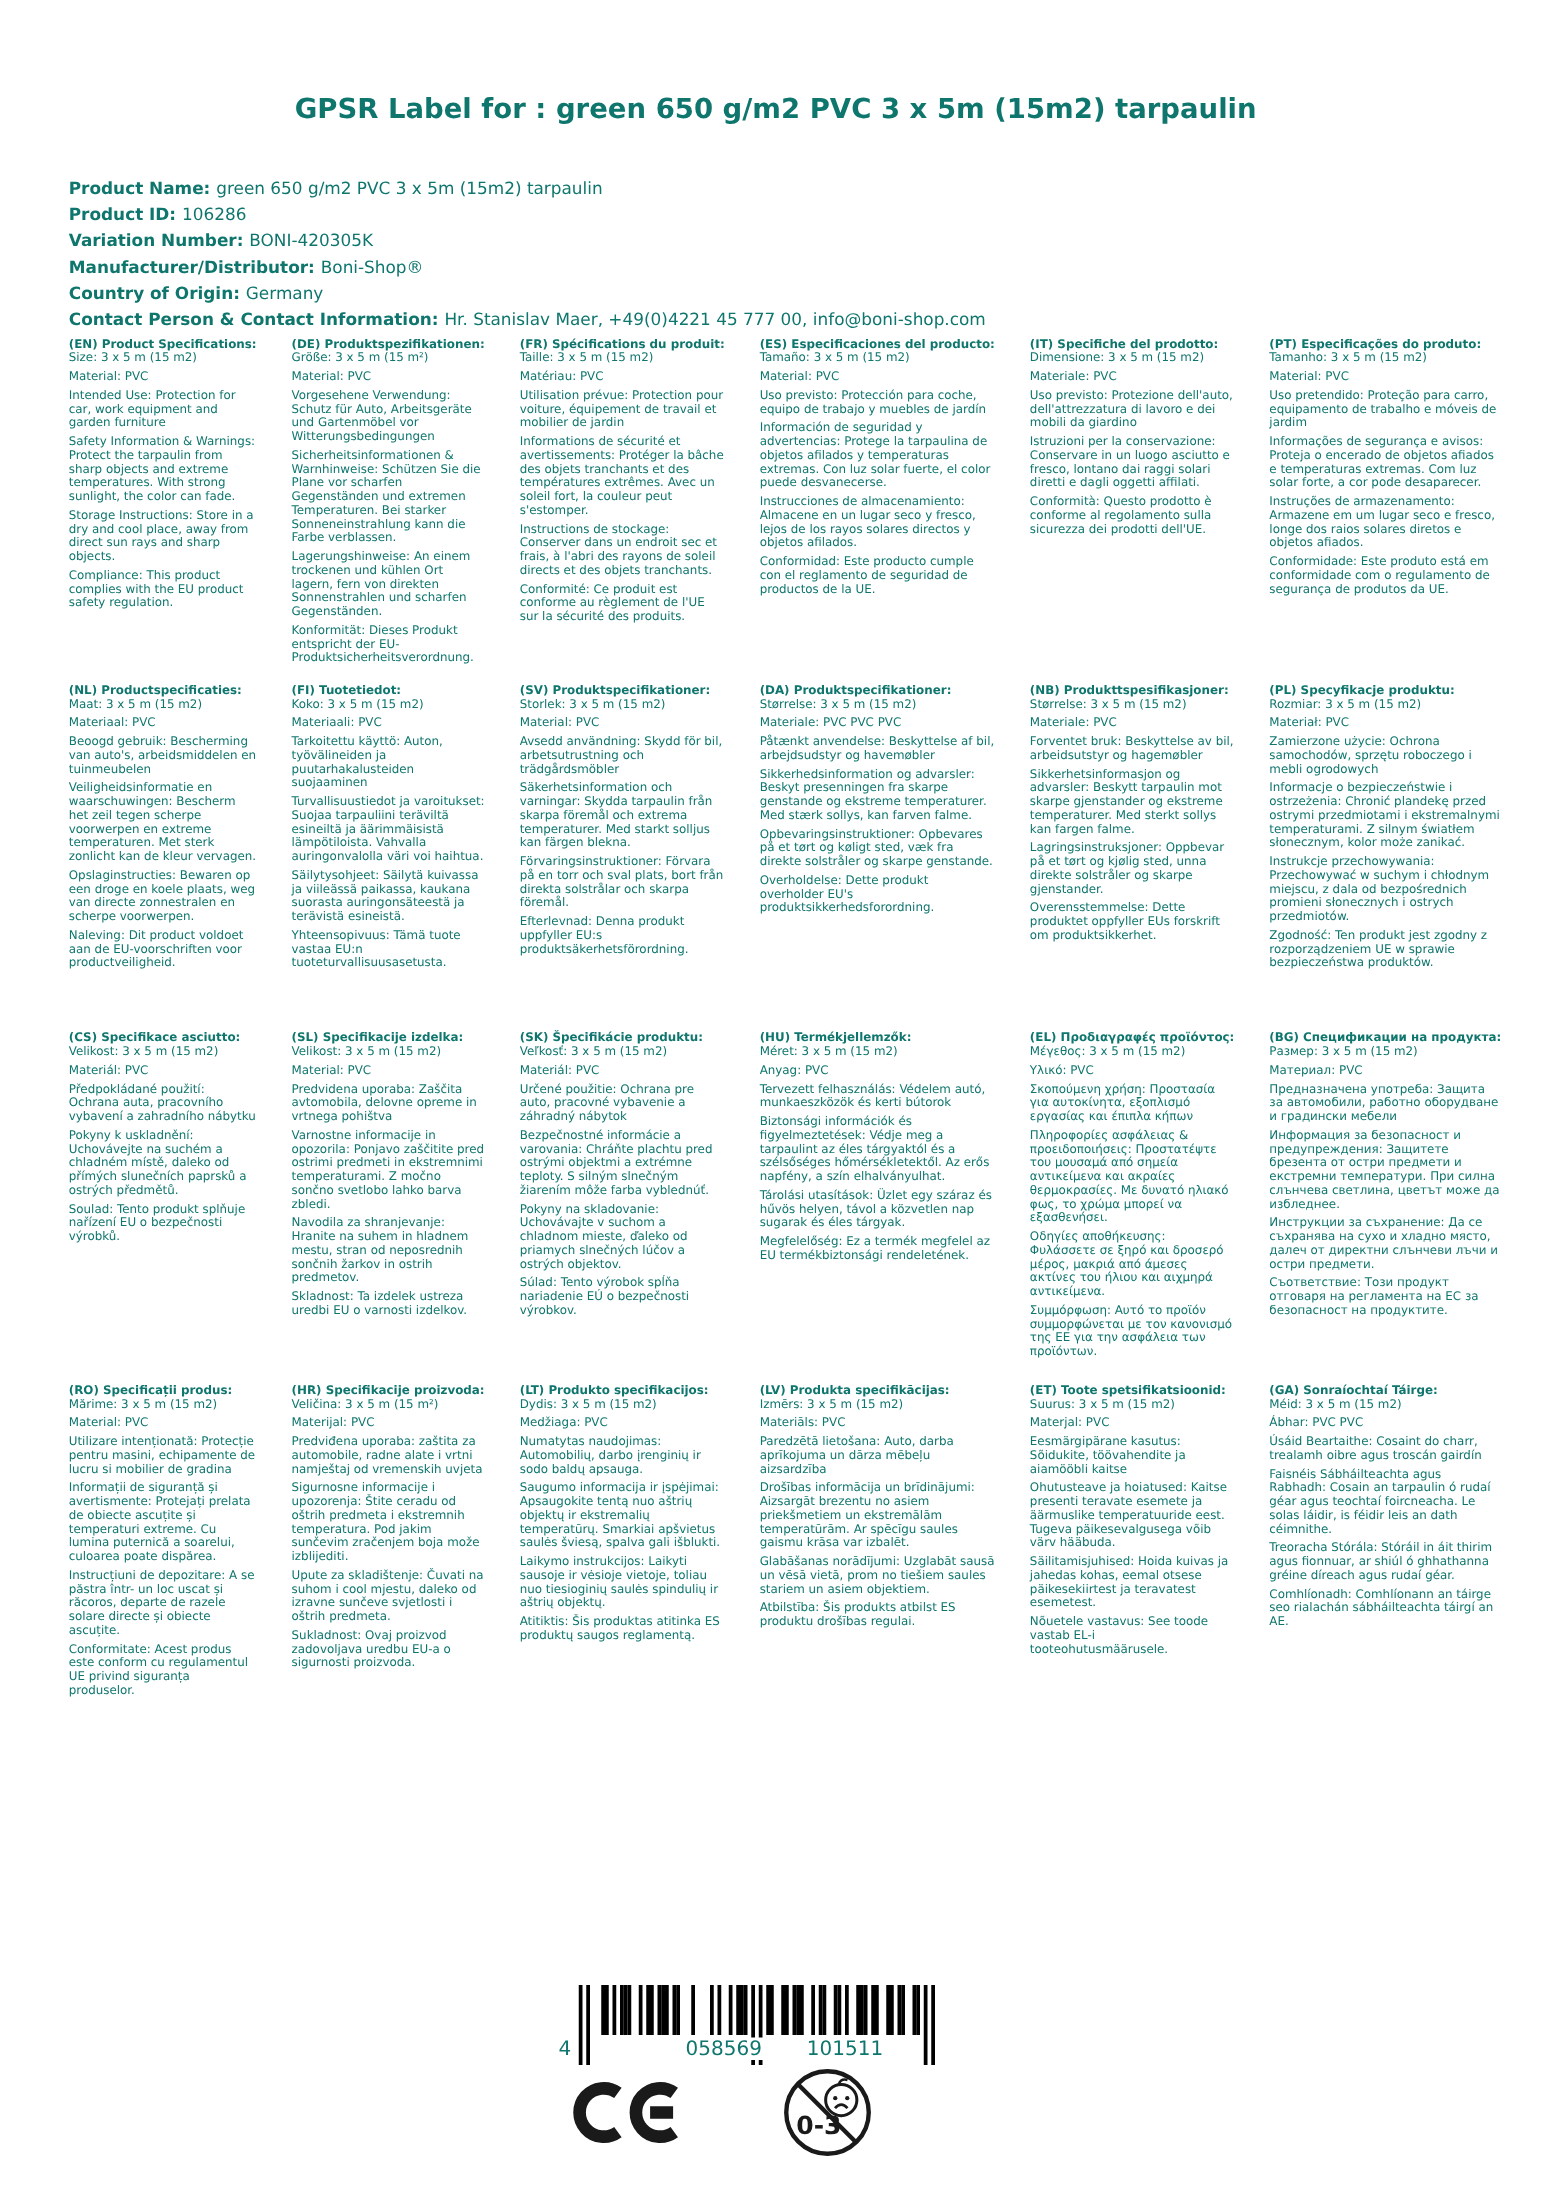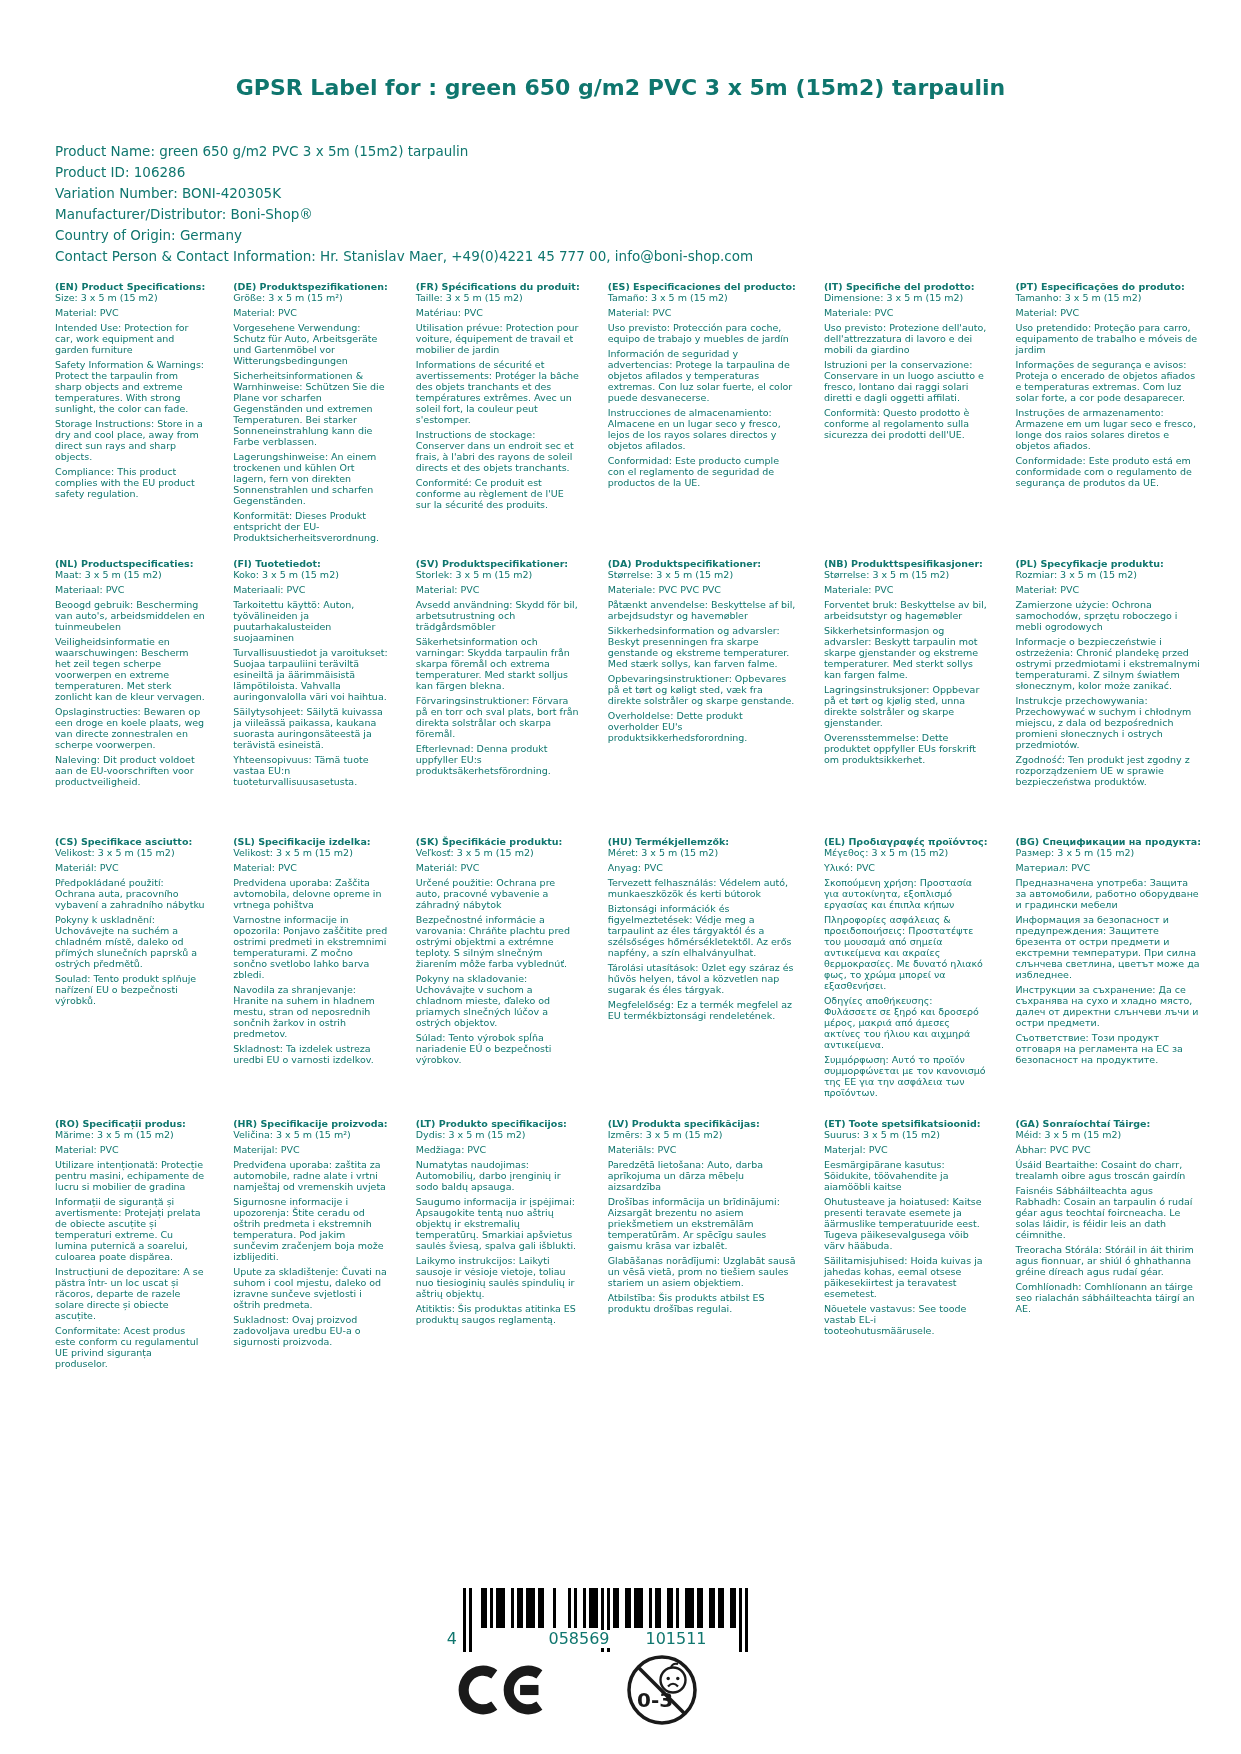--- a/index.html
+++ b/index.html
@@ -4,23 +4,23 @@
 <style>
   html,body{margin:0;padding:0;background:#fff;}
   .page{position:relative;width:1241px;height:1754px;background:#fff;color:#0f766e;
         font-family:"DejaVu Sans",sans-serif;overflow:hidden;}
 
   .doc-title{position:absolute;top:60px;left:0;right:0;text-align:center;
              font-size:22px;font-weight:bold;letter-spacing:0;}
 
   .product-info{position:absolute;top:141px;left:55px;right:55px;font-size:13.5px;}
   .info-line{line-height:21px;white-space:nowrap;}
-  .info-label{font-weight:normal;}
-
-  .spec-grid{position:absolute;top:281px;left:55px;width:1140px;
+  .info-label{font-weight:bold;}
+
+  .spec-grid{position:absolute;top:270px;left:55px;width:1140px;
              display:grid;grid-template-columns:repeat(6,1fr);column-gap:28px;
              grid-template-rows:277px 278px 282px auto;}
   .spec-block{font-size:9.5px;line-height:11px;}
   .spec-heading{font-weight:bold;white-space:nowrap;}
   .spec-block p{margin:4px 0 0 0;}
   .spec-block p.size-line{margin-top:0;}
 
   .barcode{position:absolute;top:1588px;left:463px;width:285px;height:64px;}
   .bars{display:flex;align-items:flex-start;height:64px;}
   .bar{width:3px;height:40px;}

